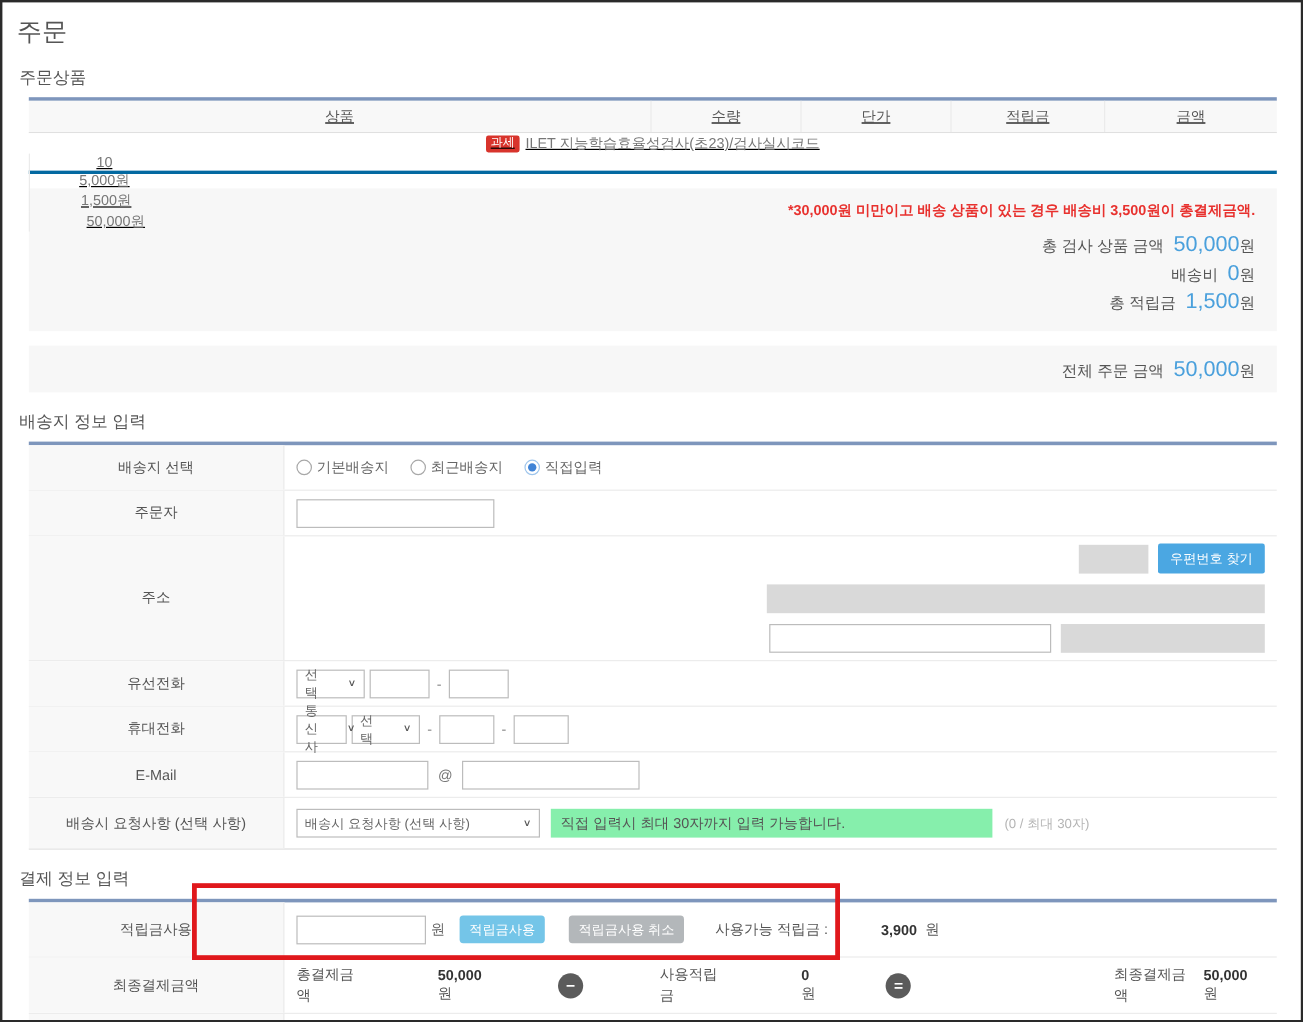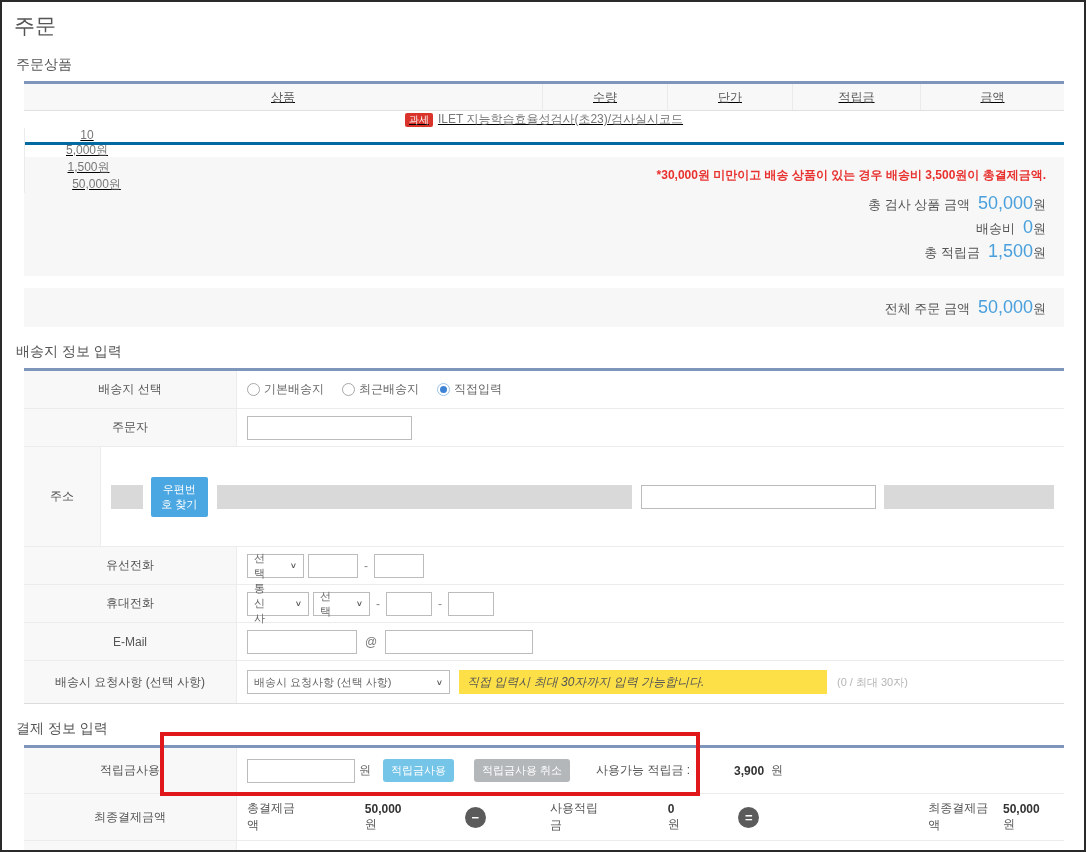--- a/index.html
+++ b/index.html
@@ -44,40 +44,40 @@
   .ftbl { margin-left:10px; border-top:3px solid #7e96bc; border-bottom:1px solid #ddd; }
   .form-row { display:flex; border-bottom:1px solid #ececec; min-height:38px; }
   .form-row:last-child { border-bottom:none; }
   .form-label { width:213px; background:#f8f8f8; border-right:1px solid #ececec;
                 display:flex; align-items:center; justify-content:center;
                 font-size:12px; color:#555; text-align:center; }
   .form-content { flex:1; display:flex; align-items:center; padding:6px 10px;
                   font-size:12px; color:#666; gap:4px; }
   .r-addr { min-height:100px; }
   .r-req  { min-height:42px; }
-  .addr-col { display:flex; flex-direction:row; gap:9px; align-items:center; }
+  .addr-col { display:flex; flex-direction:column; gap:9px; align-items:flex-end; }
   .addr-line { display:flex; align-items:center; gap:8px; }
 
   .txt { height:24px; border:1px solid #bcbcbc; background:#fff; padding:0 4px;
          font-size:12px; color:#444; outline:none; }
   .w50{width:50px}.w46{width:46px}.w110{width:110px}.w108{width:108px}
   .w148{width:148px}.w165{width:165px}.w235{width:235px}
   .gbox { background:#d9d9d9; height:24px; }
   .gb58{width:58px}.gb415{width:415px}.gb170{width:170px}
-  .ghint { background:#fde047; height:24px; width:368px; line-height:24px;
+  .ghint { background:#86efac; height:24px; width:368px; line-height:24px;
            padding:0 8px; font-size:12px; color:#555; overflow:hidden;
-           white-space:nowrap; margin-left:5px;font-style:italic; }
+           white-space:nowrap; margin-left:5px; }
   .counter { color:#b5b5b5; font-size:11px; margin-left:6px; white-space:nowrap; }
   .dash { color:#888; margin:0 2px; }
   .at { color:#777; margin:0 4px; }
 
   .sel { height:24px; border:1px solid #bcbcbc; background:#fff;
          display:inline-flex; align-items:center; justify-content:space-between;
          padding:0 6px; font-size:11px; color:#666; cursor:pointer; gap:24px; }
-  .sw55{width:57px}.sw60{width:62px}.sw200{width:203px}
+  .sw55{width:57px}.sw60{width:42px}.sw200{width:203px}
   .chev { font-size:10px; color:#555; transform:scaleY(0.8); }
 
   .radio-wrap { display:inline-flex; align-items:center; gap:4px; margin-right:14px;
                 cursor:pointer; }
   .radio { width:13px; height:13px; border-radius:50%; border:1px solid #a8a8a8;
            background:#fff; position:relative; flex:none; }
   .radio.checked { border-color:#9ec5ec; }
   .radio.checked::after { content:""; position:absolute; left:2px; top:2px;
            width:7px; height:7px; border-radius:50%; background:#3f83d6; }
   .rlabel { font-size:12px; color:#666; }

